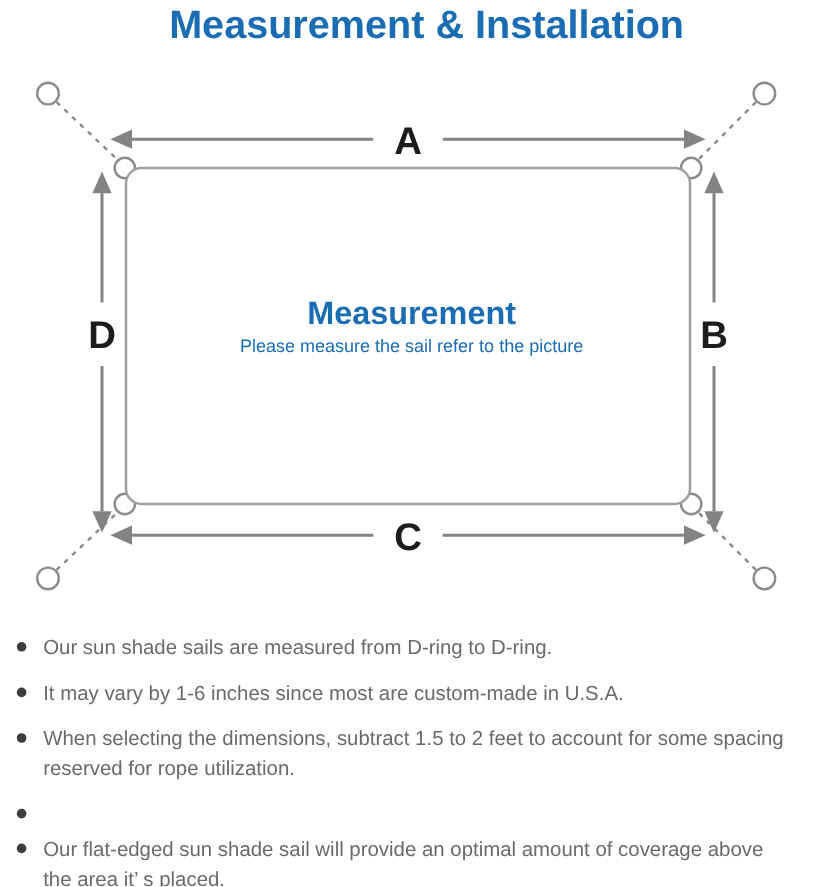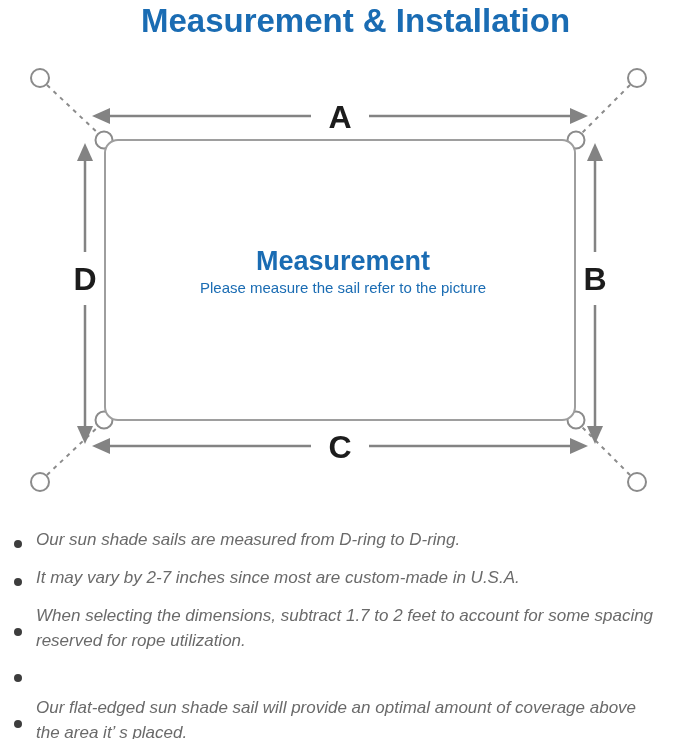--- a/index.html
+++ b/index.html
@@ -38,21 +38,21 @@
   }
   .center-subtitle{
     font-family:"Liberation Sans", sans-serif;
     font-size:15px;fill:var(--accent,#1a6cb3);
     text-anchor:middle;
   }
   .notes{
     position:absolute;left:14px;top:527px;width:652px;
     display:flex;flex-direction:column;gap:13px;
   }
-  .note{display:flex;align-items:center;font-style:italic;}
+  .note{display:flex;align-items:flex-start;}
   .dot{
     flex:none;width:8px;height:8px;border-radius:50%;
     background:#3d3d3d;margin:8px 14px 0 0;
   }
   .note-text{
     color:var(--note,#6a6a6a);
     font-size:17px;line-height:25px;
     max-width:628px;
   }
 </style>
@@ -119,25 +119,25 @@
     <text class="center-subtitle" x="343" y="293">Please measure the sail refer to the picture</text>
   </svg>
 
   <div class="notes">
     <div class="note">
       <span class="dot"></span>
       <span class="note-text">Our sun shade sails are measured from D-ring to D-ring.</span>
     </div>
     <div class="note">
       <span class="dot"></span>
-      <span class="note-text">It may vary by 2-7 inches since most are custom-made in U.S.A.</span>
+      <span class="note-text">It may vary by 1-6 inches since most are custom-made in U.S.A.</span>
     </div>
     <div class="note">
       <span class="dot"></span>
-      <span class="note-text">When selecting the dimensions, subtract 1.7 to 2 feet to account for some spacing reserved for rope utilization.</span>
+      <span class="note-text">When selecting the dimensions, subtract 1.5 to 2 feet to account for some spacing reserved for rope utilization.</span>
     </div>
     <div class="note">
       <span class="dot"></span>
     </div>
     <div class="note">
       <span class="dot"></span>
       <span class="note-text">Our flat-edged sun shade sail will provide an optimal amount of coverage above the area it’ s placed.</span>
     </div>
   </div>
 

